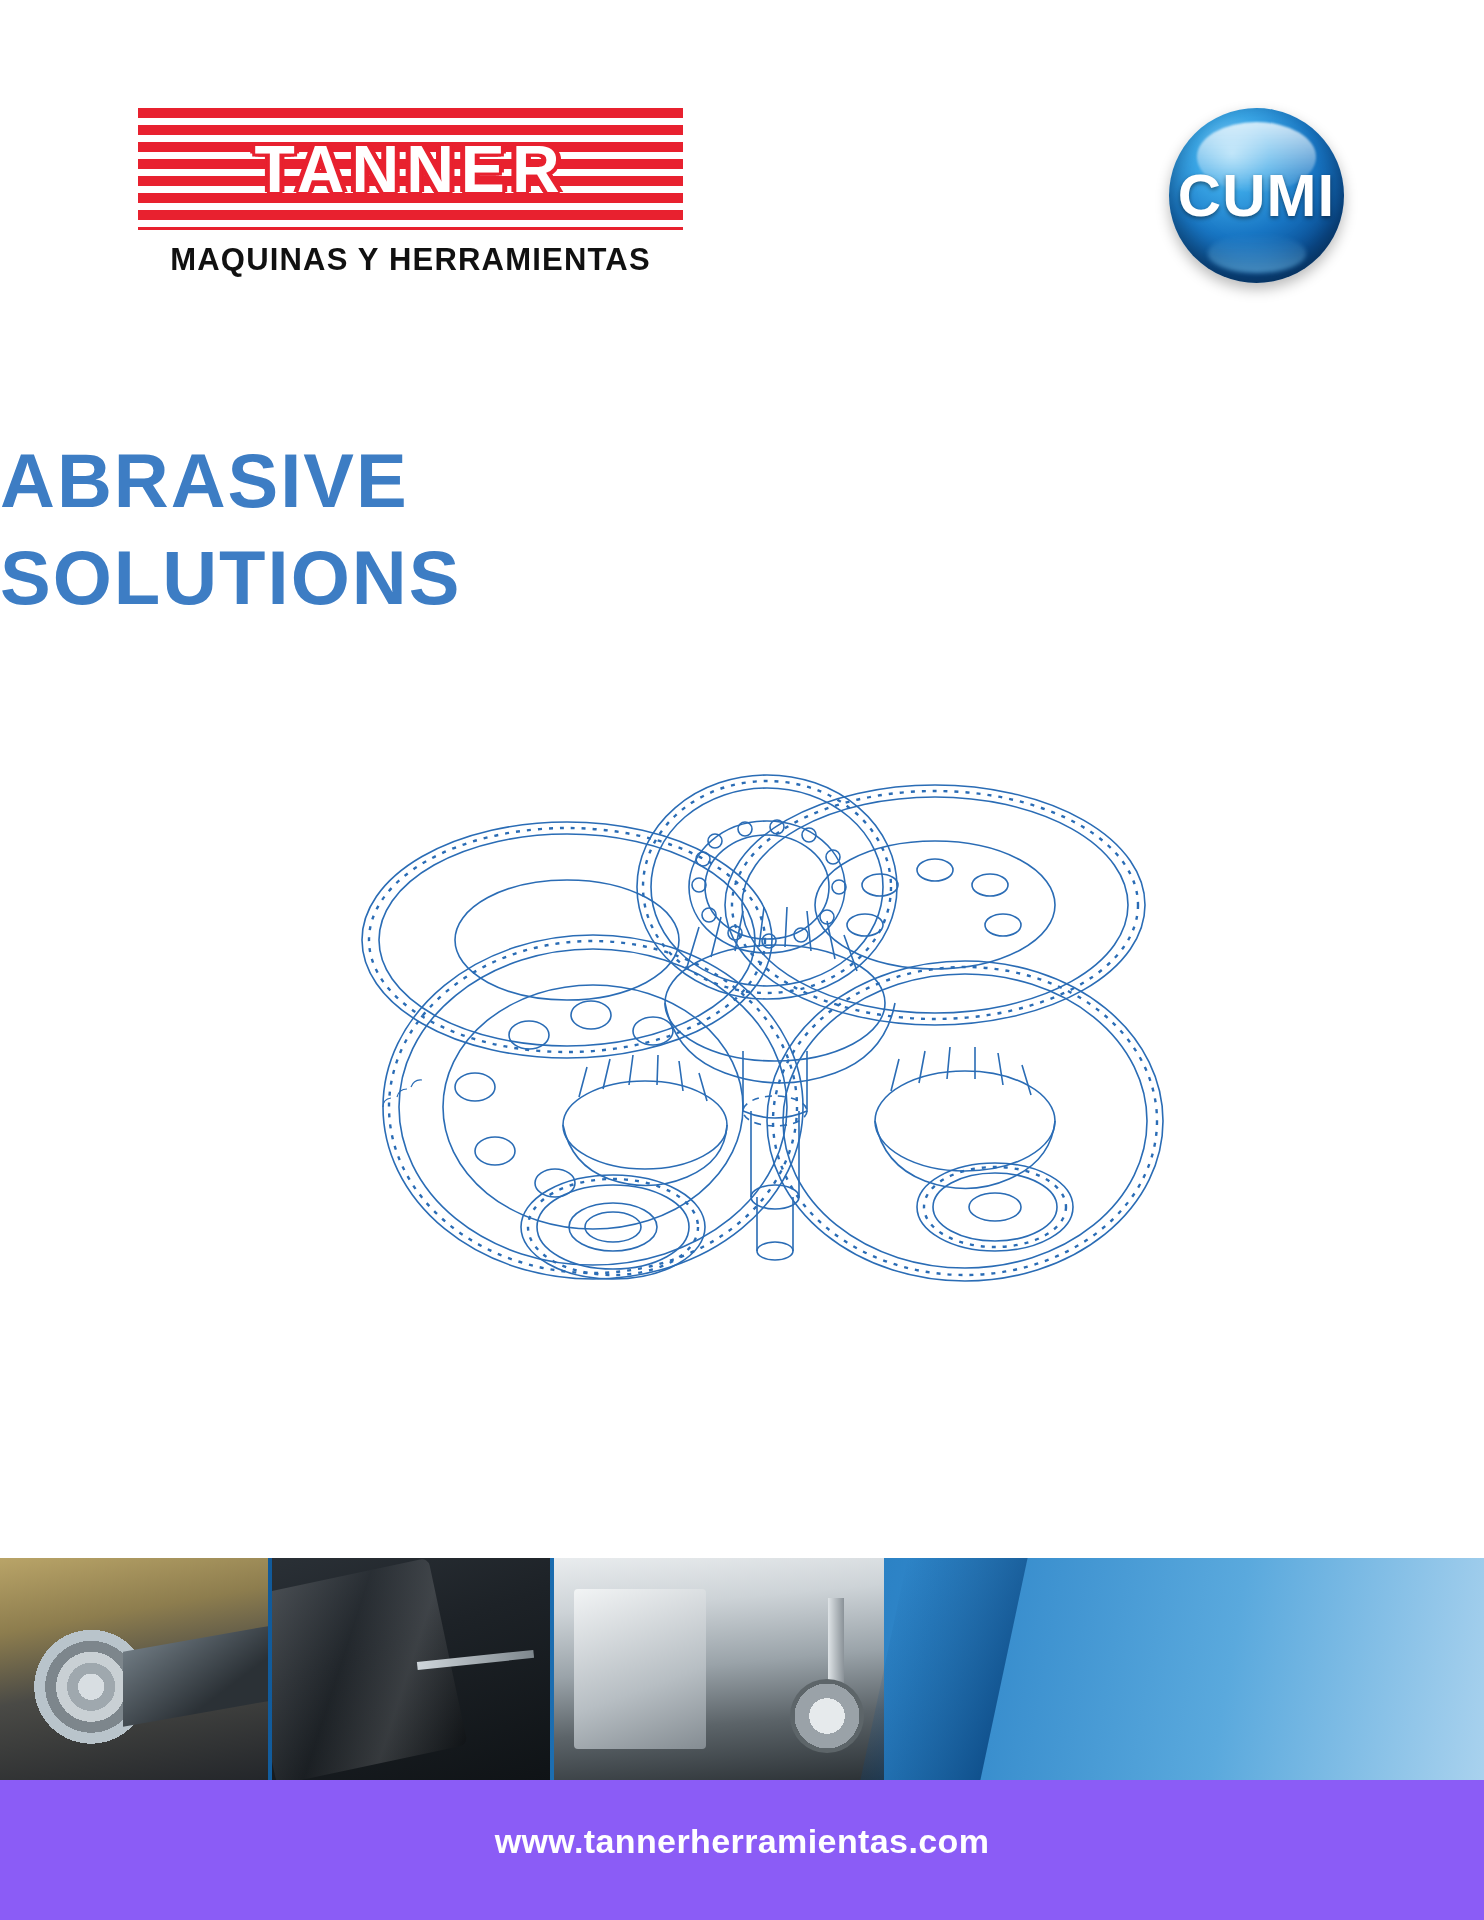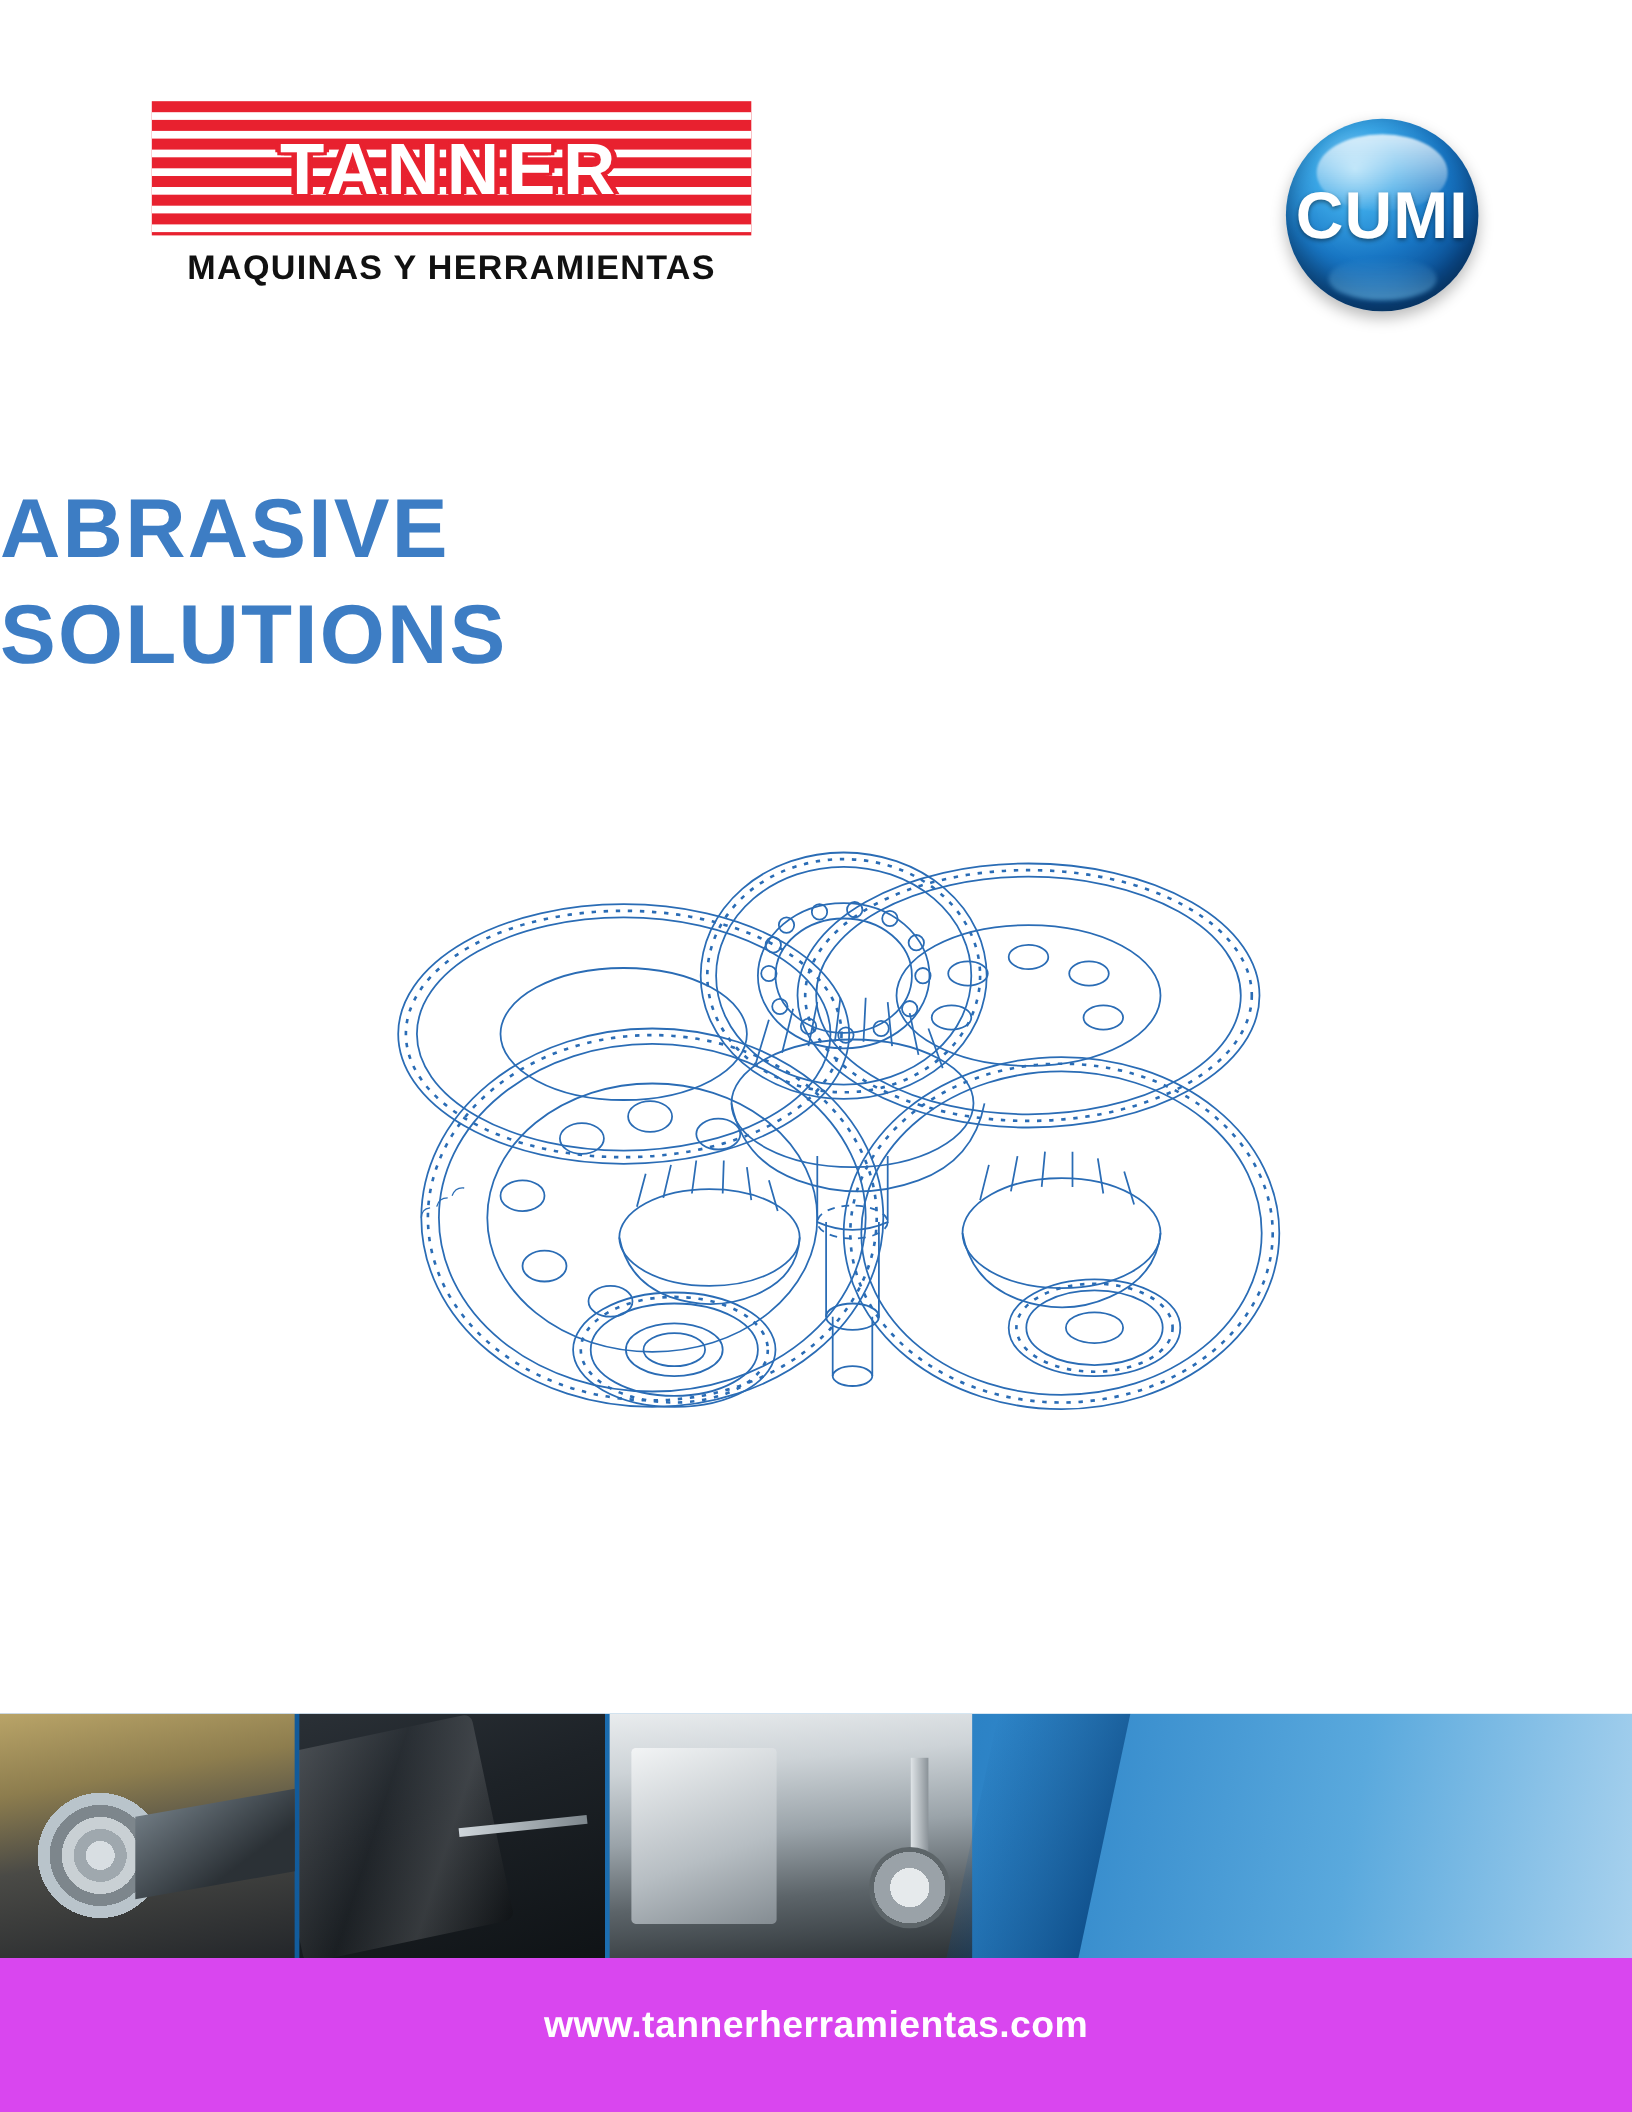--- a/index.html
+++ b/index.html
@@ -20,21 +20,21 @@
     position: absolute;
     top: 0;
     left: 0;
     width: 1484px;
     height: 300px;
   }
 
   .tanner-logo {
     position: absolute;
     left: 138px;
-    top: 92px;
+    top: 108px;
     width: 545px;
   }
   .tanner-stripes {
     position: relative;
     width: 545px;
     height: 122px;
     background: #e8212f;
     overflow: hidden;
   }
   .tanner-stripes .stripe {
@@ -252,21 +252,21 @@
     text-shadow: 0 2px 4px rgba(0,0,0,0.25);
   }
 
   
   .footer {
     position: absolute;
     left: 0;
     top: 1780px;
     width: 1484px;
     height: 140px;
-    background: #d946ef;
+    background: #8b5cf6;
   }
   .footer-url {
     position: absolute;
     left: 0;
     top: 42px;
     width: 1484px;
     text-align: center;
     color: #ffffff;
     font-size: 34px;
     font-weight: bold;

